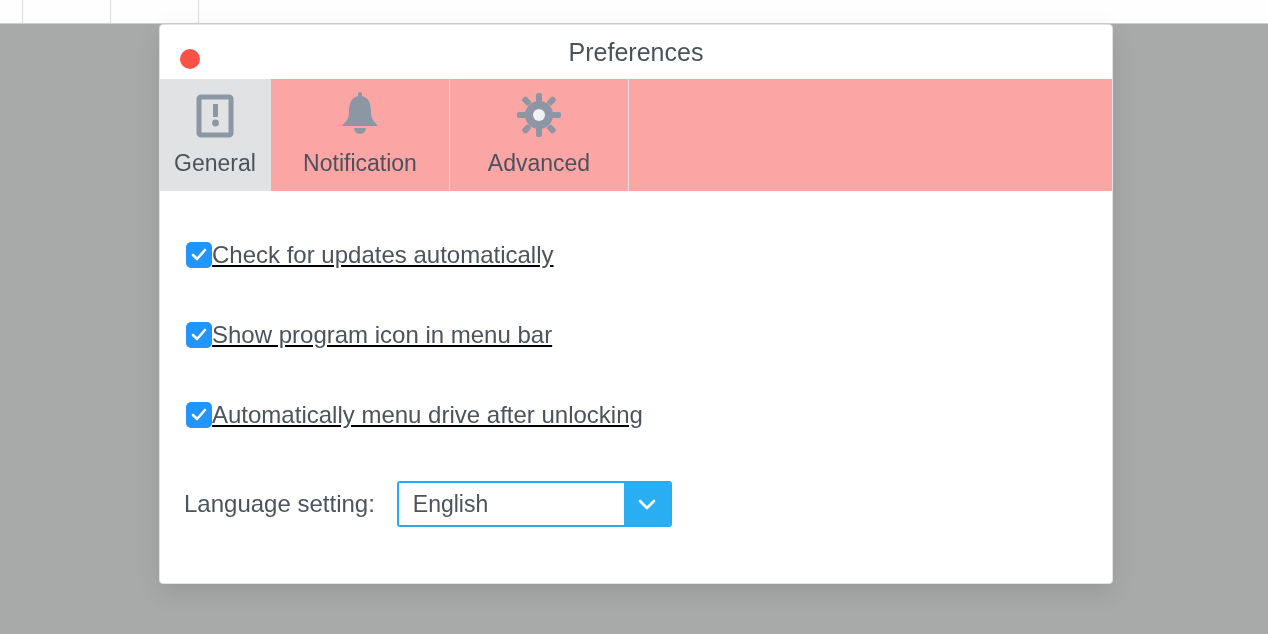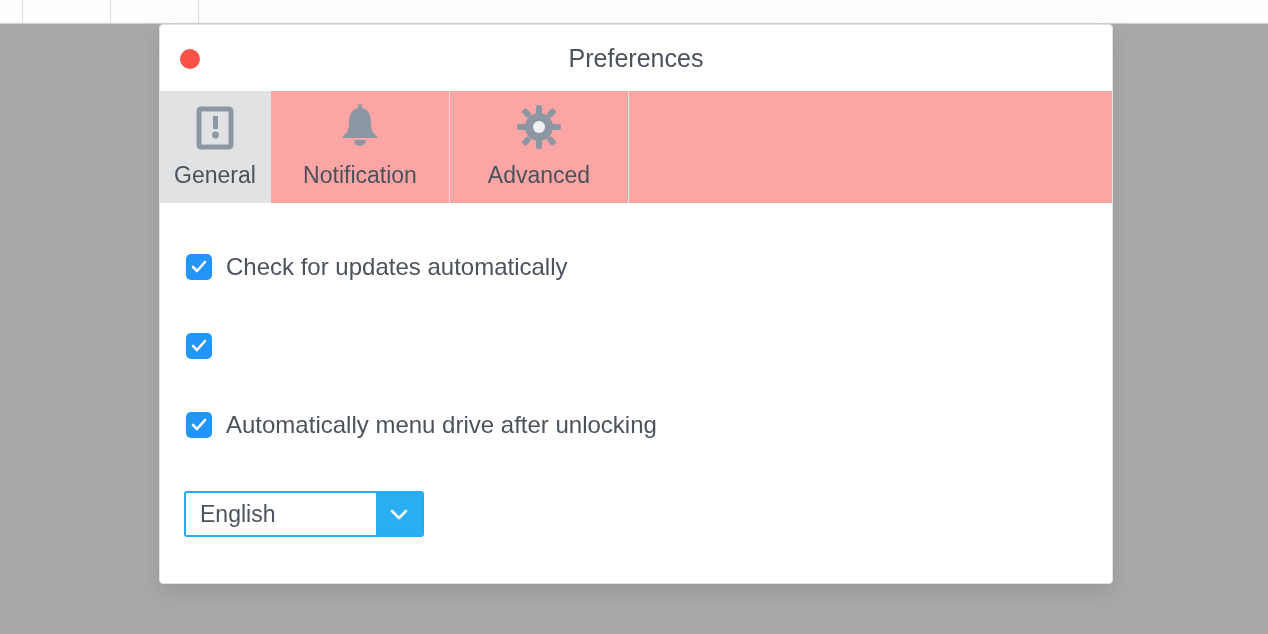--- a/index.html
+++ b/index.html
@@ -30,21 +30,21 @@
     width: 954px;
     height: 560px;
     background: #ffffff;
     border: 1px solid #e2e2e2;
     border-radius: 4px;
     box-shadow: 0 8px 24px rgba(0,0,0,0.10);
     overflow: hidden;
   }
   .titlebar {
     position: relative;
-    height: 66px;
+    height: 54px;
     display: flex;
     align-items: center;
     justify-content: center;
   }
   .titlebar .traffic-close {
     position: absolute;
     left: 20px;
     top: 24px;
     width: 20px;
     height: 20px;
@@ -94,23 +94,23 @@
   .tab.general  { width: 110px; }
   .tab.notif    { width: 178px; }
   .tab.advanced { width: 178px; justify-content: flex-end; }
 
   .content {
     padding: 50px 24px 24px 24px;
   }
   .row {
     display: flex;
     align-items: center;
-    gap: 14px;
     margin-bottom: 52px;
     padding-left: 2px;
+    text-decoration: underline;
   }
   .row:last-of-type { margin-bottom: 46px; }
   .checkbox {
     width: 26px;
     height: 26px;
     border-radius: 5px;
     background: #2295fb;
     display: inline-flex;
     align-items: center;
     justify-content: center;
@@ -131,21 +131,21 @@
     color: #4c535b;
     font-weight: 400;
   }
   .select {
     display: flex;
     align-items: stretch;
     height: 46px;
     border: 2px solid #24abf2;
     border-radius: 3px;
     overflow: hidden;
-    width: 240px;
+    width: 275px;
   }
   .select .value {
     flex: 1 1 auto;
     display: flex;
     align-items: center;
     padding: 0 14px;
     font-size: 23px;
     color: #4c535b;
     background: #ffffff;
   }
@@ -235,32 +235,34 @@
       </span>
       <span class="opt-label">Check for updates automatically</span>
     </div>
 
     <div class="row">
       <span class="checkbox">
         <svg width="18" height="18" viewBox="0 0 18 18">
           <path d="M3 9 L7 13 L15 4" stroke="#ffffff" stroke-width="2.6" fill="none" stroke-linecap="round" stroke-linejoin="round"></path>
         </svg>
       </span>
+      <span class="opt-label">Show program icon in menu bar</span>
     </div>
 
     <div class="row">
       <span class="checkbox">
         <svg width="18" height="18" viewBox="0 0 18 18">
           <path d="M3 9 L7 13 L15 4" stroke="#ffffff" stroke-width="2.6" fill="none" stroke-linecap="round" stroke-linejoin="round"></path>
         </svg>
       </span>
       <span class="opt-label">Automatically menu drive after unlocking</span>
     </div>
 
     <div class="lang-row">
+      <span class="lang-label">Language setting:</span>
       <div class="select">
         <span class="value">English</span>
         <span class="chevron-box">
           <svg width="22" height="22" viewBox="0 0 22 22">
             <path d="M4 8 L11 15 L18 8" stroke="#ffffff" stroke-width="2.6" fill="none" stroke-linecap="round" stroke-linejoin="round"></path>
           </svg>
         </span>
       </div>
     </div>
 

